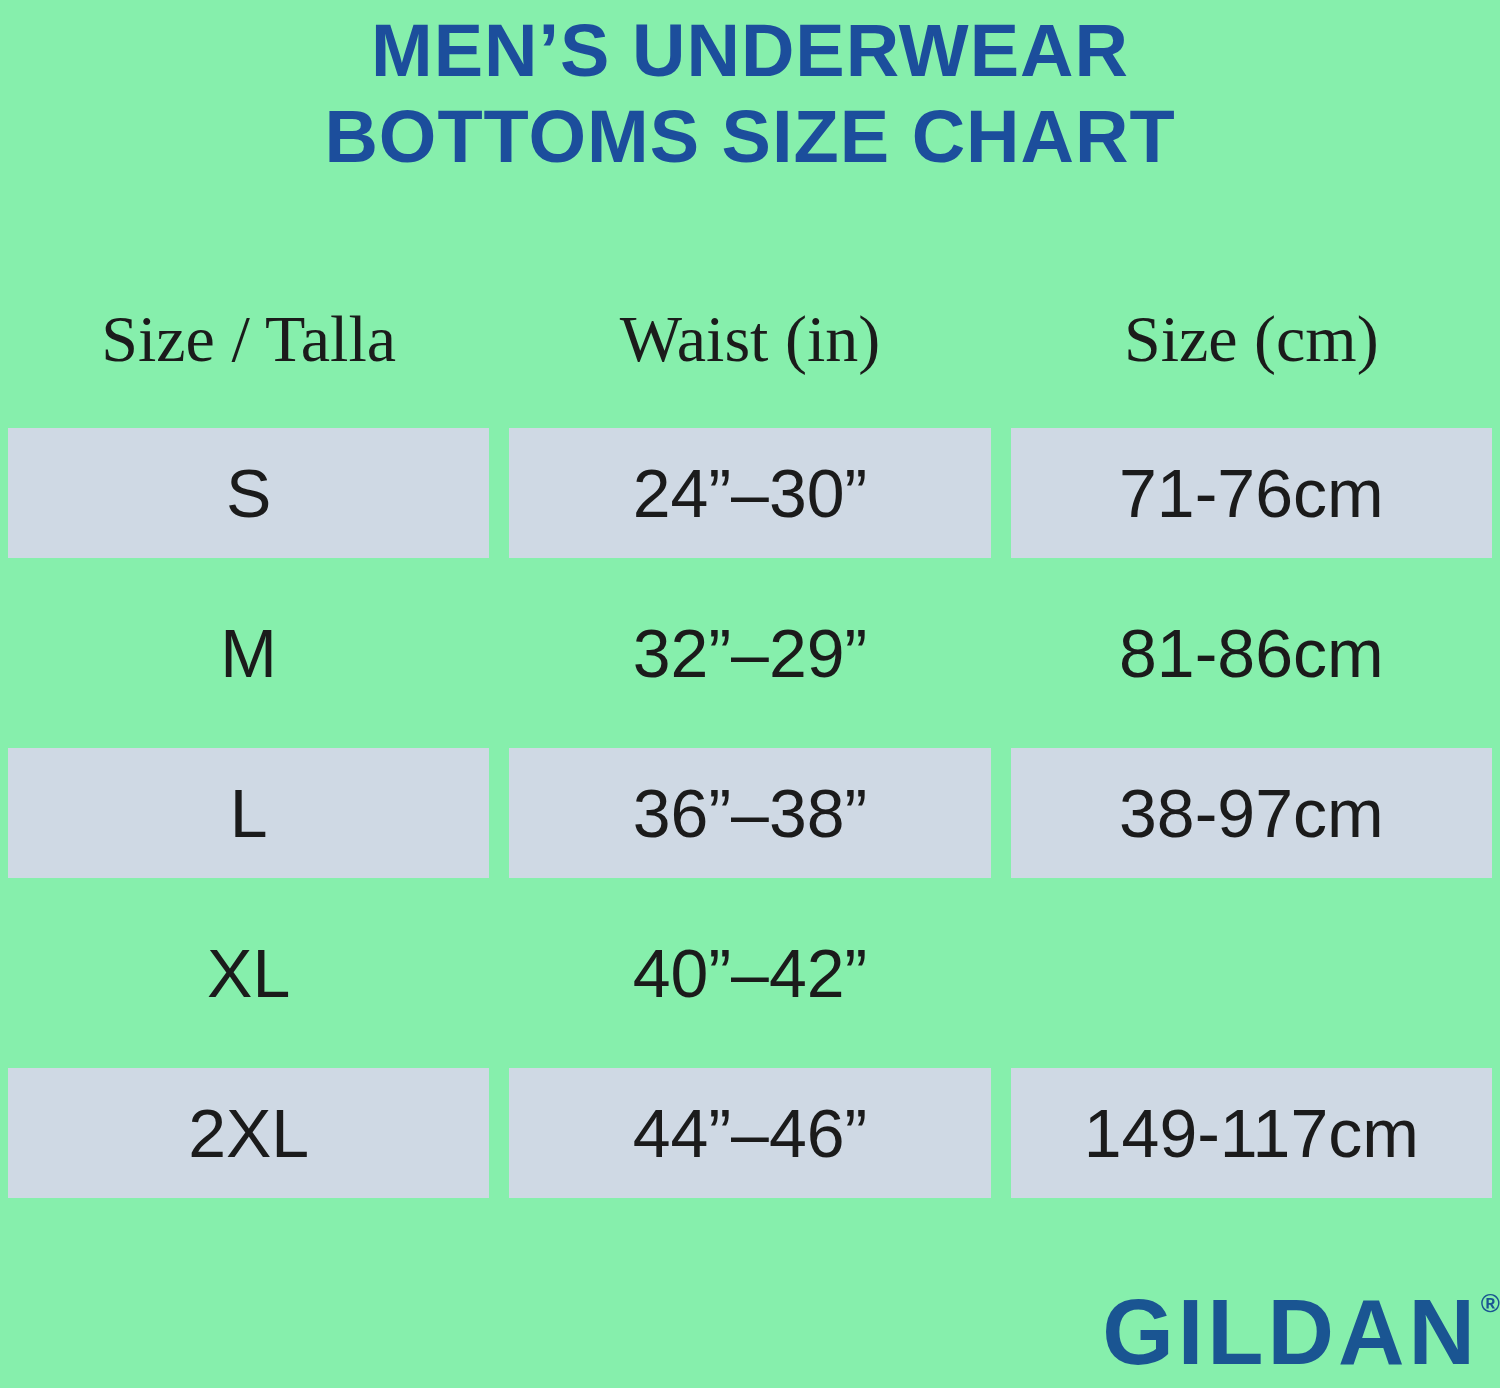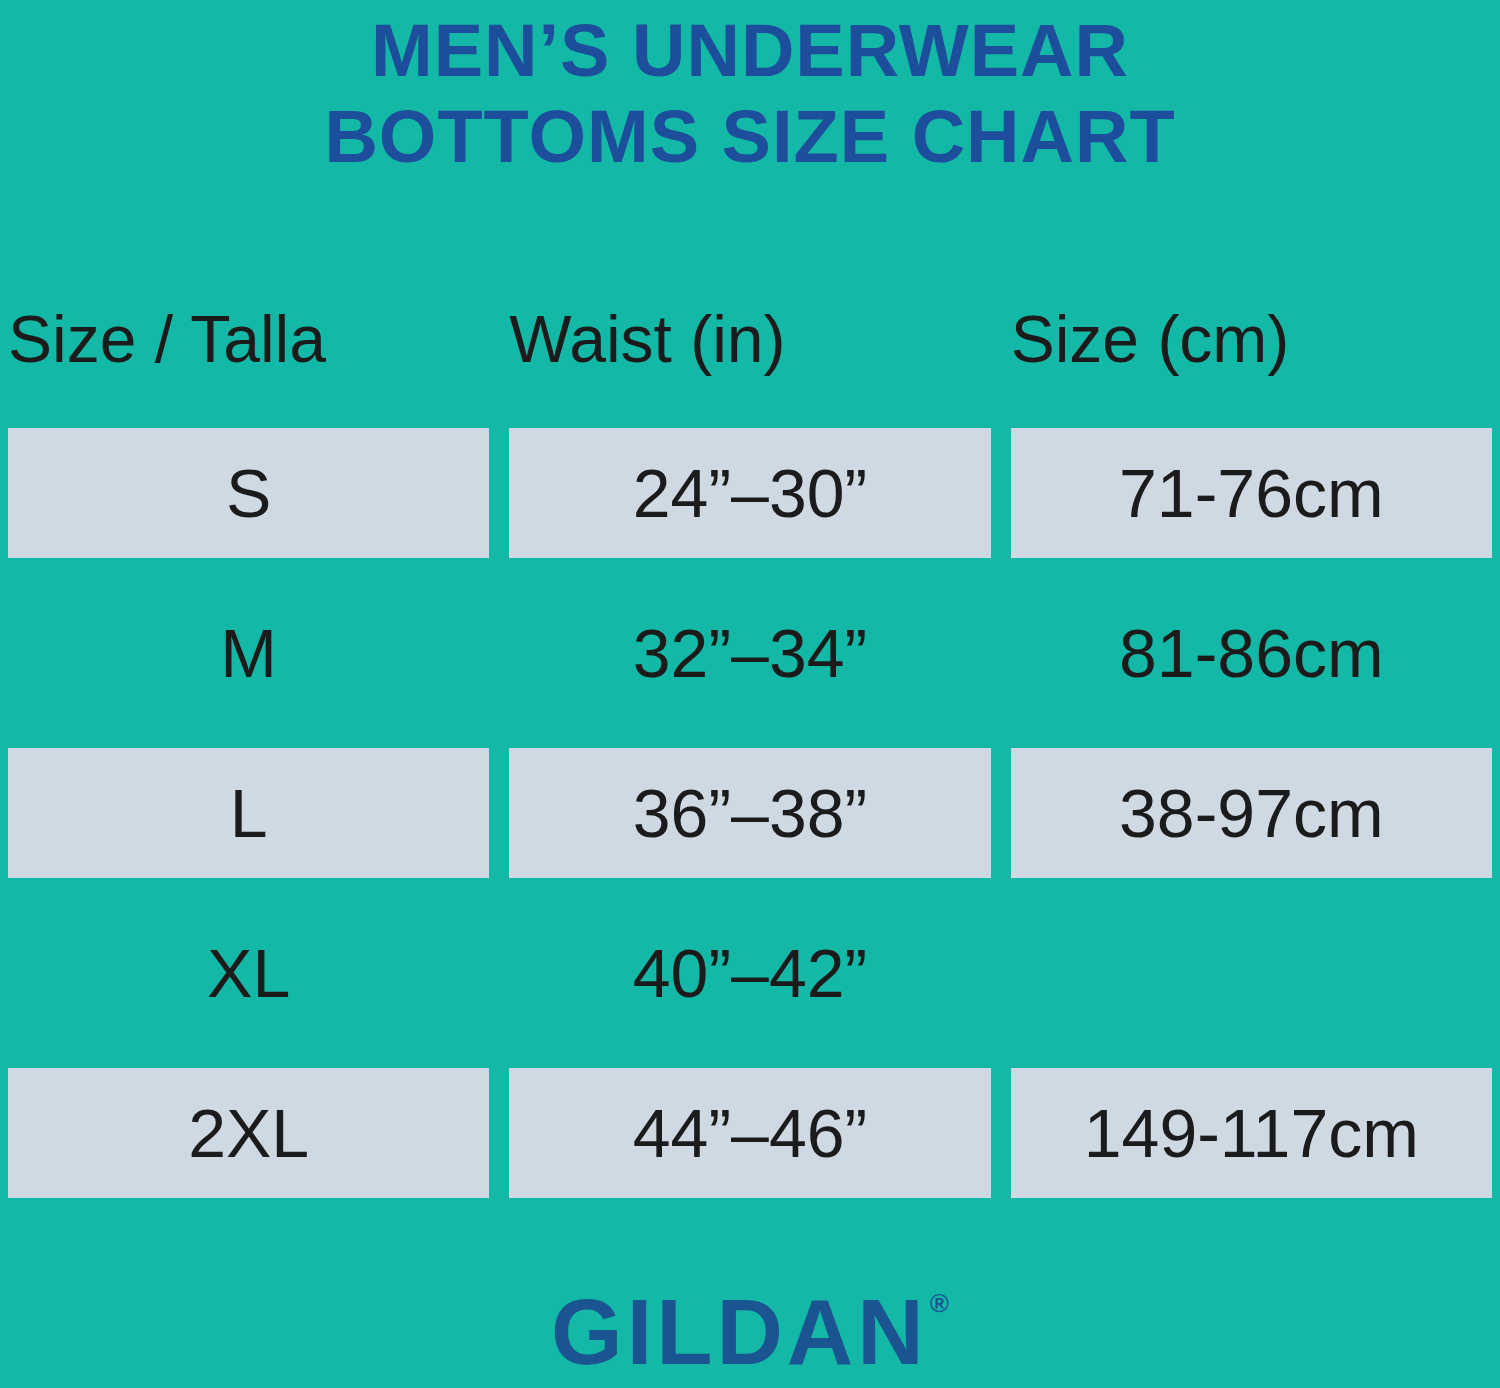--- a/index.html
+++ b/index.html
@@ -1,21 +1,21 @@
 <!DOCTYPE html>
 <html><head>
 <meta charset="utf-8">
 <style>
   * { margin: 0; padding: 0; box-sizing: border-box; }
   html, body { background: #ffffff; }
   .page {
     position: relative;
     width: 1500px;
     height: 1388px;
-    background: #14b8a6;
+    background: #86efac;
     font-family: "Liberation Sans", sans-serif;
     overflow: hidden;
   }
   .title-block {
     padding-top: 8px;
     text-align: center;
     color: #1c4e9c;
     font-weight: 800;
     font-size: 74px;
     line-height: 86px;
@@ -23,24 +23,25 @@
   }
   .header-row {
     height: 248px;
     display: grid;
     grid-template-columns: 1fr 1fr 1fr;
     column-gap: 20px;
     padding: 70px 8px 0 8px;
     align-items: center;
   }
   .header-cell {
-    text-align: left;
+    text-align: center;
     font-size: 66px;
     color: #1b1b1b;
     letter-spacing: 0px;
+    font-family: Liberation Serif, serif;
   }
   .table-row {
     display: grid;
     grid-template-columns: 1fr 1fr 1fr;
     column-gap: 20px;
     padding: 0 8px;
     align-items: stretch;
   }
   .table-row.shaded { height: 130px; }
   .table-row.plain  { height: 190px; }
@@ -48,21 +49,21 @@
     display: flex;
     align-items: center;
     justify-content: center;
     text-align: center;
     font-size: 68px;
     color: #1b1b1b;
   }
   .table-row.shaded .cell { background: #cfd9e4; }
   .logo-block {
     padding-top: 88px;
-    text-align: center;
+    text-align: right;
     color: #1a5592;
   }
   .brand {
     font-size: 92px;
     font-weight: 800;
     letter-spacing: 4px;
     display: inline-block;
     line-height: 1;
   }
   .reg {
@@ -91,21 +92,21 @@
   </div>
 
   <div class="table-row shaded">
     <div class="cell">S</div>
     <div class="cell">24”–30”</div>
     <div class="cell">71-76cm</div>
   </div>
 
   <div class="table-row plain">
     <div class="cell">M</div>
-    <div class="cell">32”–34”</div>
+    <div class="cell">32”–29”</div>
     <div class="cell">81-86cm</div>
   </div>
 
   <div class="table-row shaded">
     <div class="cell">L</div>
     <div class="cell">36”–38”</div>
     <div class="cell">38-97cm</div>
   </div>
 
   <div class="table-row plain">

